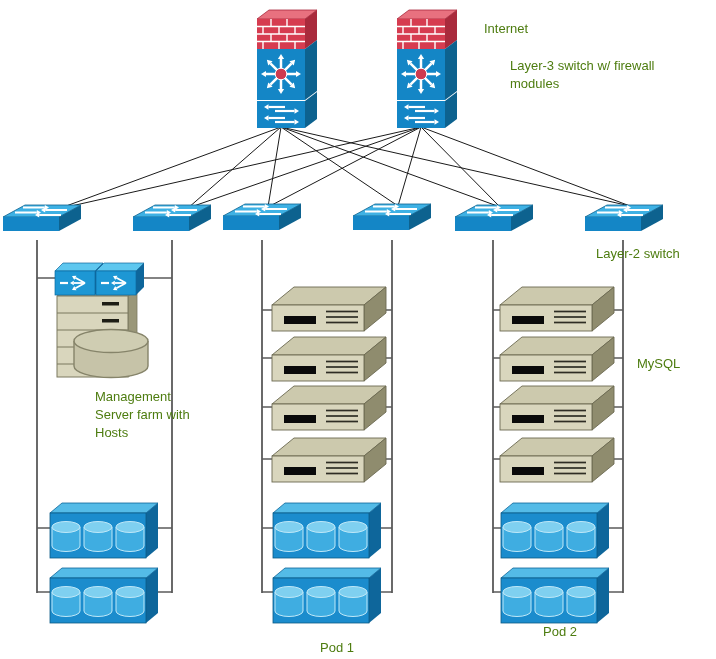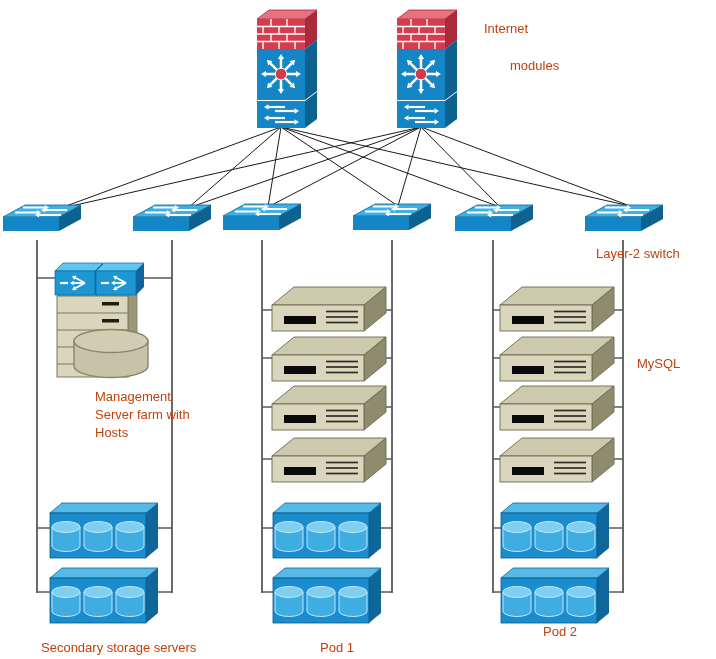--- a/index.html
+++ b/index.html
@@ -1,19 +1,19 @@
 <!DOCTYPE html>
 <html><head>
 <meta charset="utf-8">
 <style>
   html,body{margin:0;padding:0;background:#fff;}
   #canvas{position:relative;width:716px;height:659px;background:#fff;overflow:hidden;
           font-family:"Liberation Sans",sans-serif;}
   #scene{position:absolute;left:0;top:0;z-index:0;}
-  .label{position:absolute;font-size:13px;color:#c2410c;white-space:nowrap;z-index:2;line-height:18px;}
+  .label{position:absolute;font-size:13px;color:#4d7c0f;white-space:nowrap;z-index:2;line-height:18px;}
 </style>
 </head>
 <body>
 
 <div id="canvas">
   <svg id="scene" width="716" height="659">
       <g transform="translate(0,0)">
         <line x1="281" y1="127" x2="58" y2="209" stroke="#1a1a1a" stroke-width="1"></line>
         <line x1="281" y1="127" x2="188" y2="208" stroke="#1a1a1a" stroke-width="1"></line>
         <line x1="281" y1="127" x2="268" y2="207" stroke="#1a1a1a" stroke-width="1"></line>
@@ -397,32 +397,32 @@
         <path d="M 37,26 L 37,45 A 14 5.5 0 0 0 65,45 L 65,26" fill="#3fade1" stroke="#bfe8f8" stroke-width="1"></path>
         <ellipse cx="51" cy="26" rx="14" ry="5.5" fill="#7fd0f0" stroke="#bfe8f8" stroke-width="1"></ellipse>
         <path d="M 69,26 L 69,45 A 14 5.5 0 0 0 97,45 L 97,26" fill="#3fade1" stroke="#bfe8f8" stroke-width="1"></path>
         <ellipse cx="83" cy="26" rx="14" ry="5.5" fill="#7fd0f0" stroke="#bfe8f8" stroke-width="1"></ellipse>
       </g>
     </svg>
 
   <div class="label" style="left:484px;top:20px;">Internet</div>
 
   <div class="label" style="left:510px;top:57px;">
+    <div>Layer-3 switch w/ firewall</div>
     <div>modules</div>
   </div>
 
   <div class="label" style="left:596px;top:245px;">Layer-2 switch</div>
 
   <div class="label" style="left:637px;top:355px;">MySQL</div>
 
 
   <div class="label" style="left:66px;top:388px;margin-left:29px;">
     <div>Management</div>
     <div>Server farm with</div>
     <div>Hosts</div>
   </div>
 
-  <div class="label" style="left:41px;top:639px;">Secondary storage servers</div>
 
   <div class="label" style="left:320px;top:639px;">Pod 1</div>
 
   <div class="label" style="left:543px;top:623px;">Pod 2</div>
 </div>
 
 </body></html>

